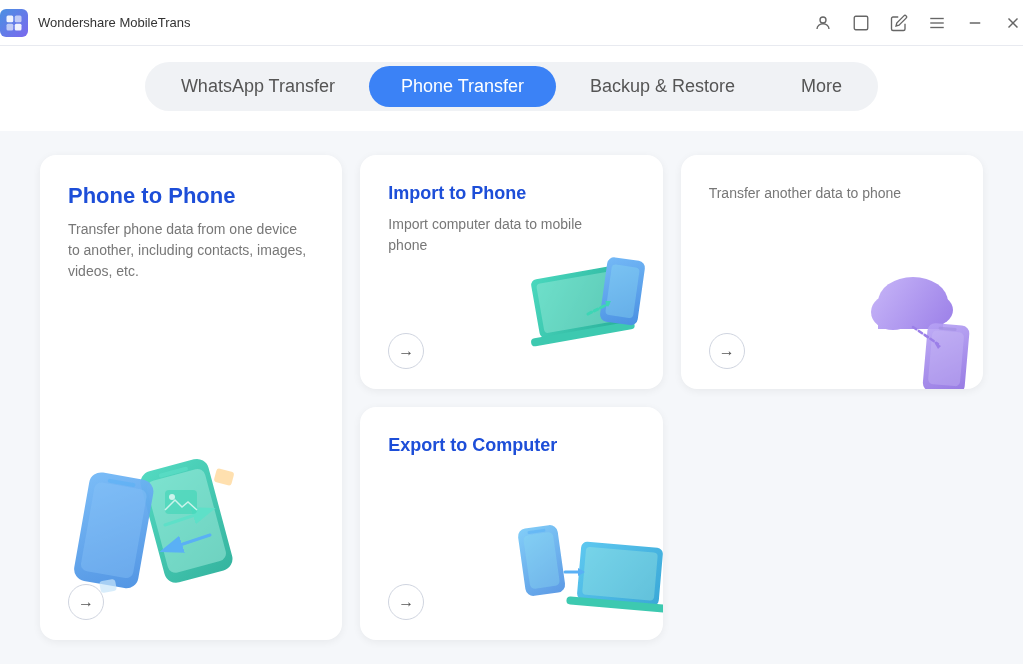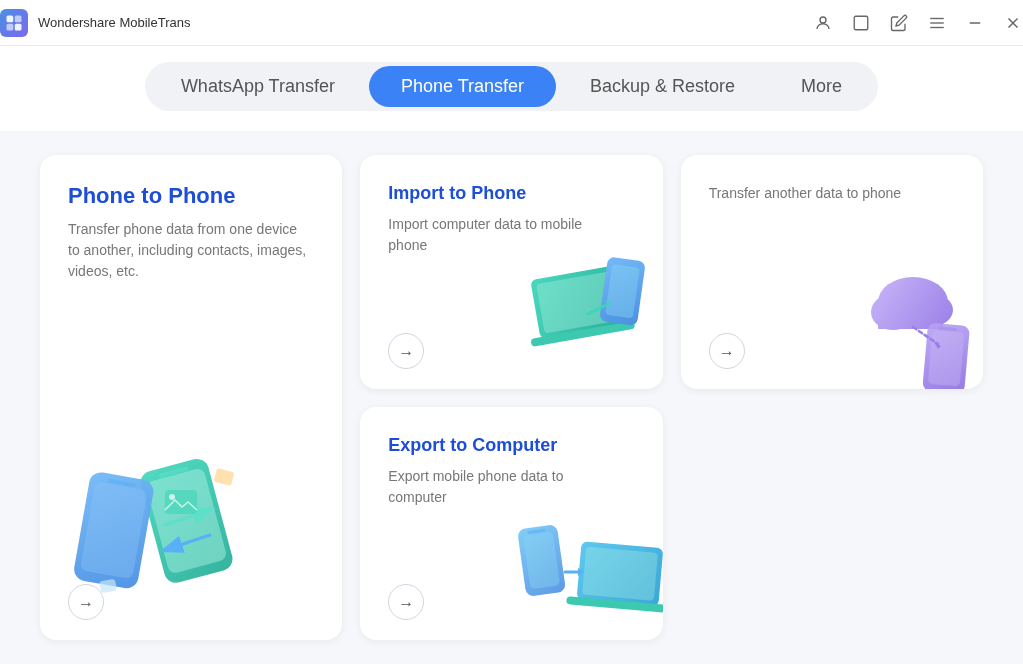--- a/index.html
+++ b/index.html
@@ -394,21 +394,20 @@
             </linearGradient>
           </defs>
         </svg>
       </div>
 
       <div class="arrow-btn">→</div>
     </div>
 
     <div class="card">
       <div class="card-title">Export to Computer</div>
-      <div class="card-desc">Export mobile phone data to computer</div>
 
       <div class="illustration illus-export">
         <svg width="160" height="140" viewBox="0 0 160 140" fill="none" xmlns="http://www.w3.org/2000/svg">
 
           <g transform="rotate(-8, 40, 70)">
             <rect x="10" y="25" width="40" height="68" rx="8" fill="url(#phoneGrad5)" opacity="0.9"></rect>
             <rect x="15" y="32" width="30" height="54" rx="5" fill="#89d8f0" opacity="0.4"></rect>
             <rect x="20" y="28" width="18" height="3" rx="1.5" fill="#5ab0f5" opacity="0.6"></rect>
           </g>
 

